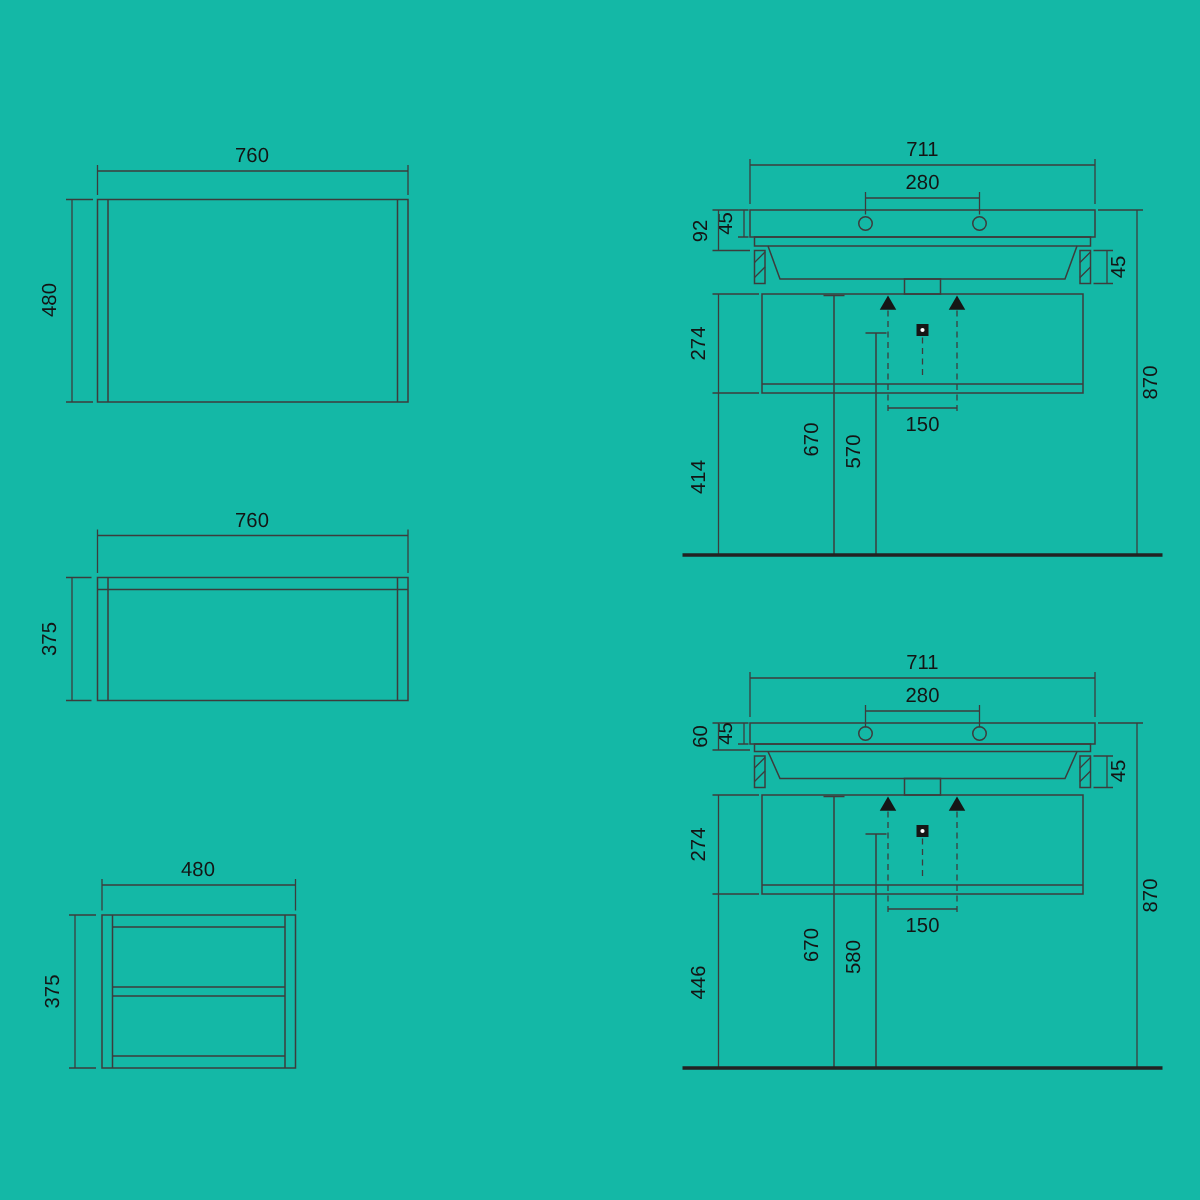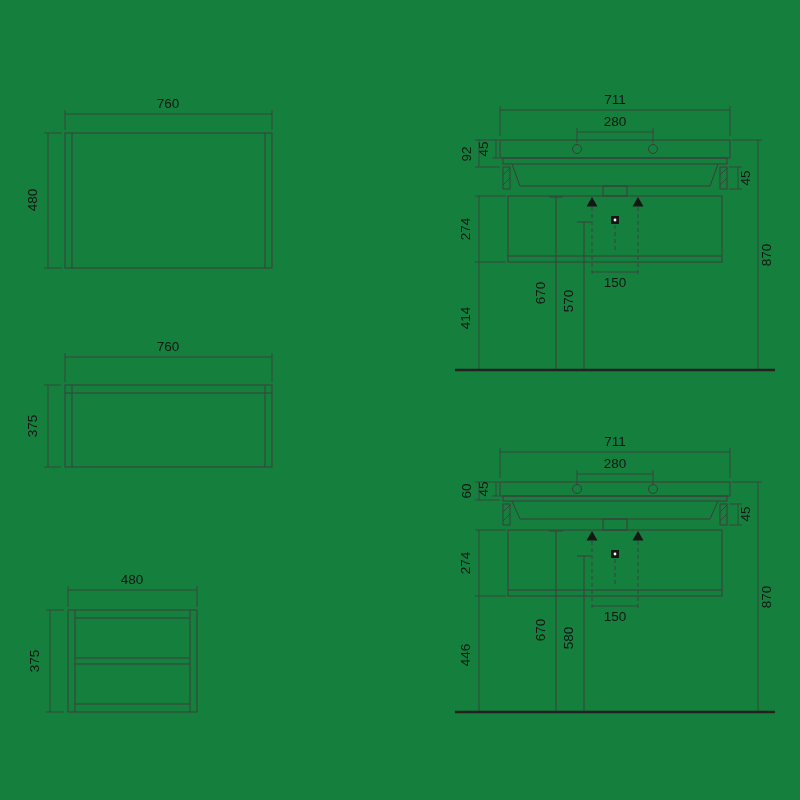--- a/index.html
+++ b/index.html
@@ -1,16 +1,16 @@
 <!DOCTYPE html>
 <html><head>
 <meta charset="utf-8">
 <style>
   html,body{margin:0;padding:0;background:#ffffff;}
-  .stage{width:800px;height:800px;background:#15803d;position:relative;overflow:hidden;}
+  .stage{width:800px;height:800px;background:#14b8a6;position:relative;overflow:hidden;}
   svg{display:block;}
   .ln{stroke:#3c3c3c;stroke-width:1;fill:none;}
   .dim{stroke:#3c3c3c;stroke-width:0.85;fill:none;}
   .dash{stroke:#3c3c3c;stroke-width:0.85;fill:none;stroke-dasharray:4 3;}
   .fillb{fill:#161616;stroke:none;}
   .dotw{fill:#ffffff;stroke:none;}
   .floor{stroke:#222222;stroke-width:2.4;fill:none;}
   .lbl{font-family:"Liberation Sans",sans-serif;font-size:13.5px;fill:#141414;text-anchor:middle;}
 </style>
 </head>

